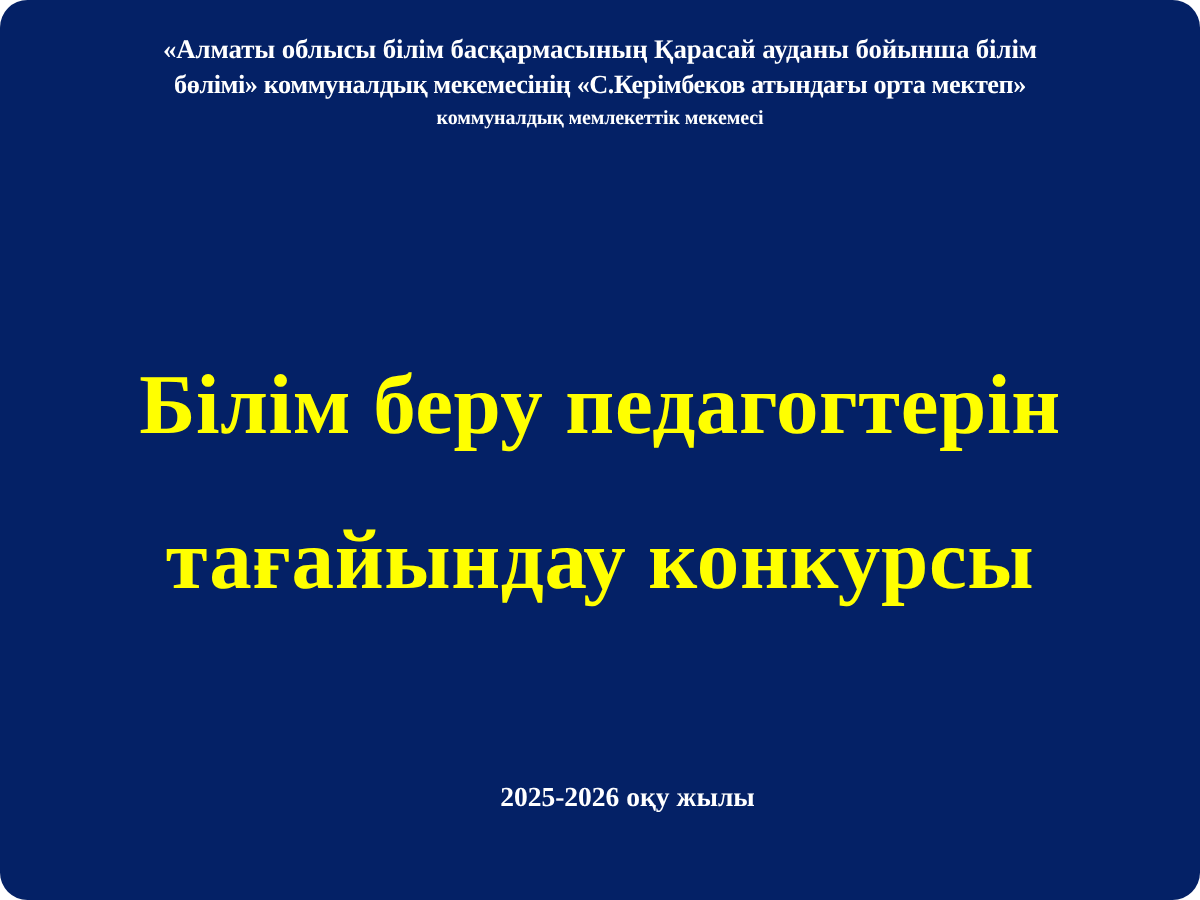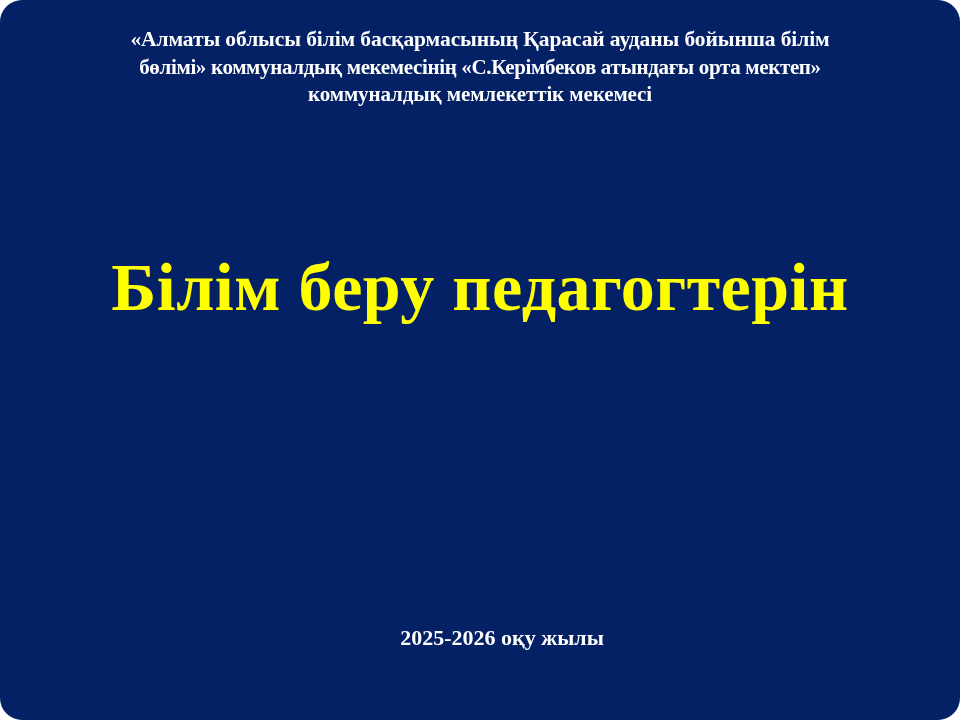--- a/index.html
+++ b/index.html
@@ -34,37 +34,38 @@
   .header-line {
     color: #FFFFFF;
     font-weight: bold;
     font-size: 21.5px;
     line-height: 27.5px;
     letter-spacing: -0.1px;
     white-space: nowrap;
   }
   .header-line.l1 { font-size: 21.5px; }
   .header-line.l2 { font-size: 21px;  letter-spacing: -0.35px; }
-  .header-line.l3 { font-size: 21px; }
+  .header-line.l3 { font-size: 16px; }
 
   
   #title-block {
     position: absolute;
     left: 0;
     top: 243px;
     width: 960px;
     text-align: center;
   }
   .title-line {
     color: #FFFF00;
     font-weight: bold;
     font-size: 68px;
     line-height: 88px;
     white-space: nowrap;
     letter-spacing: 0px;
+    margin-top: 36px;
   }
   .title-line.tl1 { letter-spacing: 0.5px; }
   .title-line.tl3 { letter-spacing: 0.5px; }
 
   
   #footer-block {
     position: absolute;
     left: 0;
     top: 624px;
     width: 960px;
@@ -85,19 +86,20 @@
 <div id="slide">
 
   <div id="header-block">
     <div class="header-line l1">«Алматы облысы білім басқармасының Қарасай ауданы бойынша білім</div>
     <div class="header-line l2">бөлімі» коммуналдық мекемесінің «С.Керімбеков атындағы орта мектеп»</div>
     <div class="header-line l3">коммуналдық мемлекеттік мекемесі</div>
   </div>
 
   <div id="title-block">
     <div class="title-line tl1">Білім беру педагогтерін</div>
+    <div class="title-line tl3">тағайындау конкурсы</div>
   </div>
 
   <div id="footer-block">
     <div class="footer-line">2025-2026 оқу жылы</div>
   </div>
 
 </div>
 
 </body></html>

